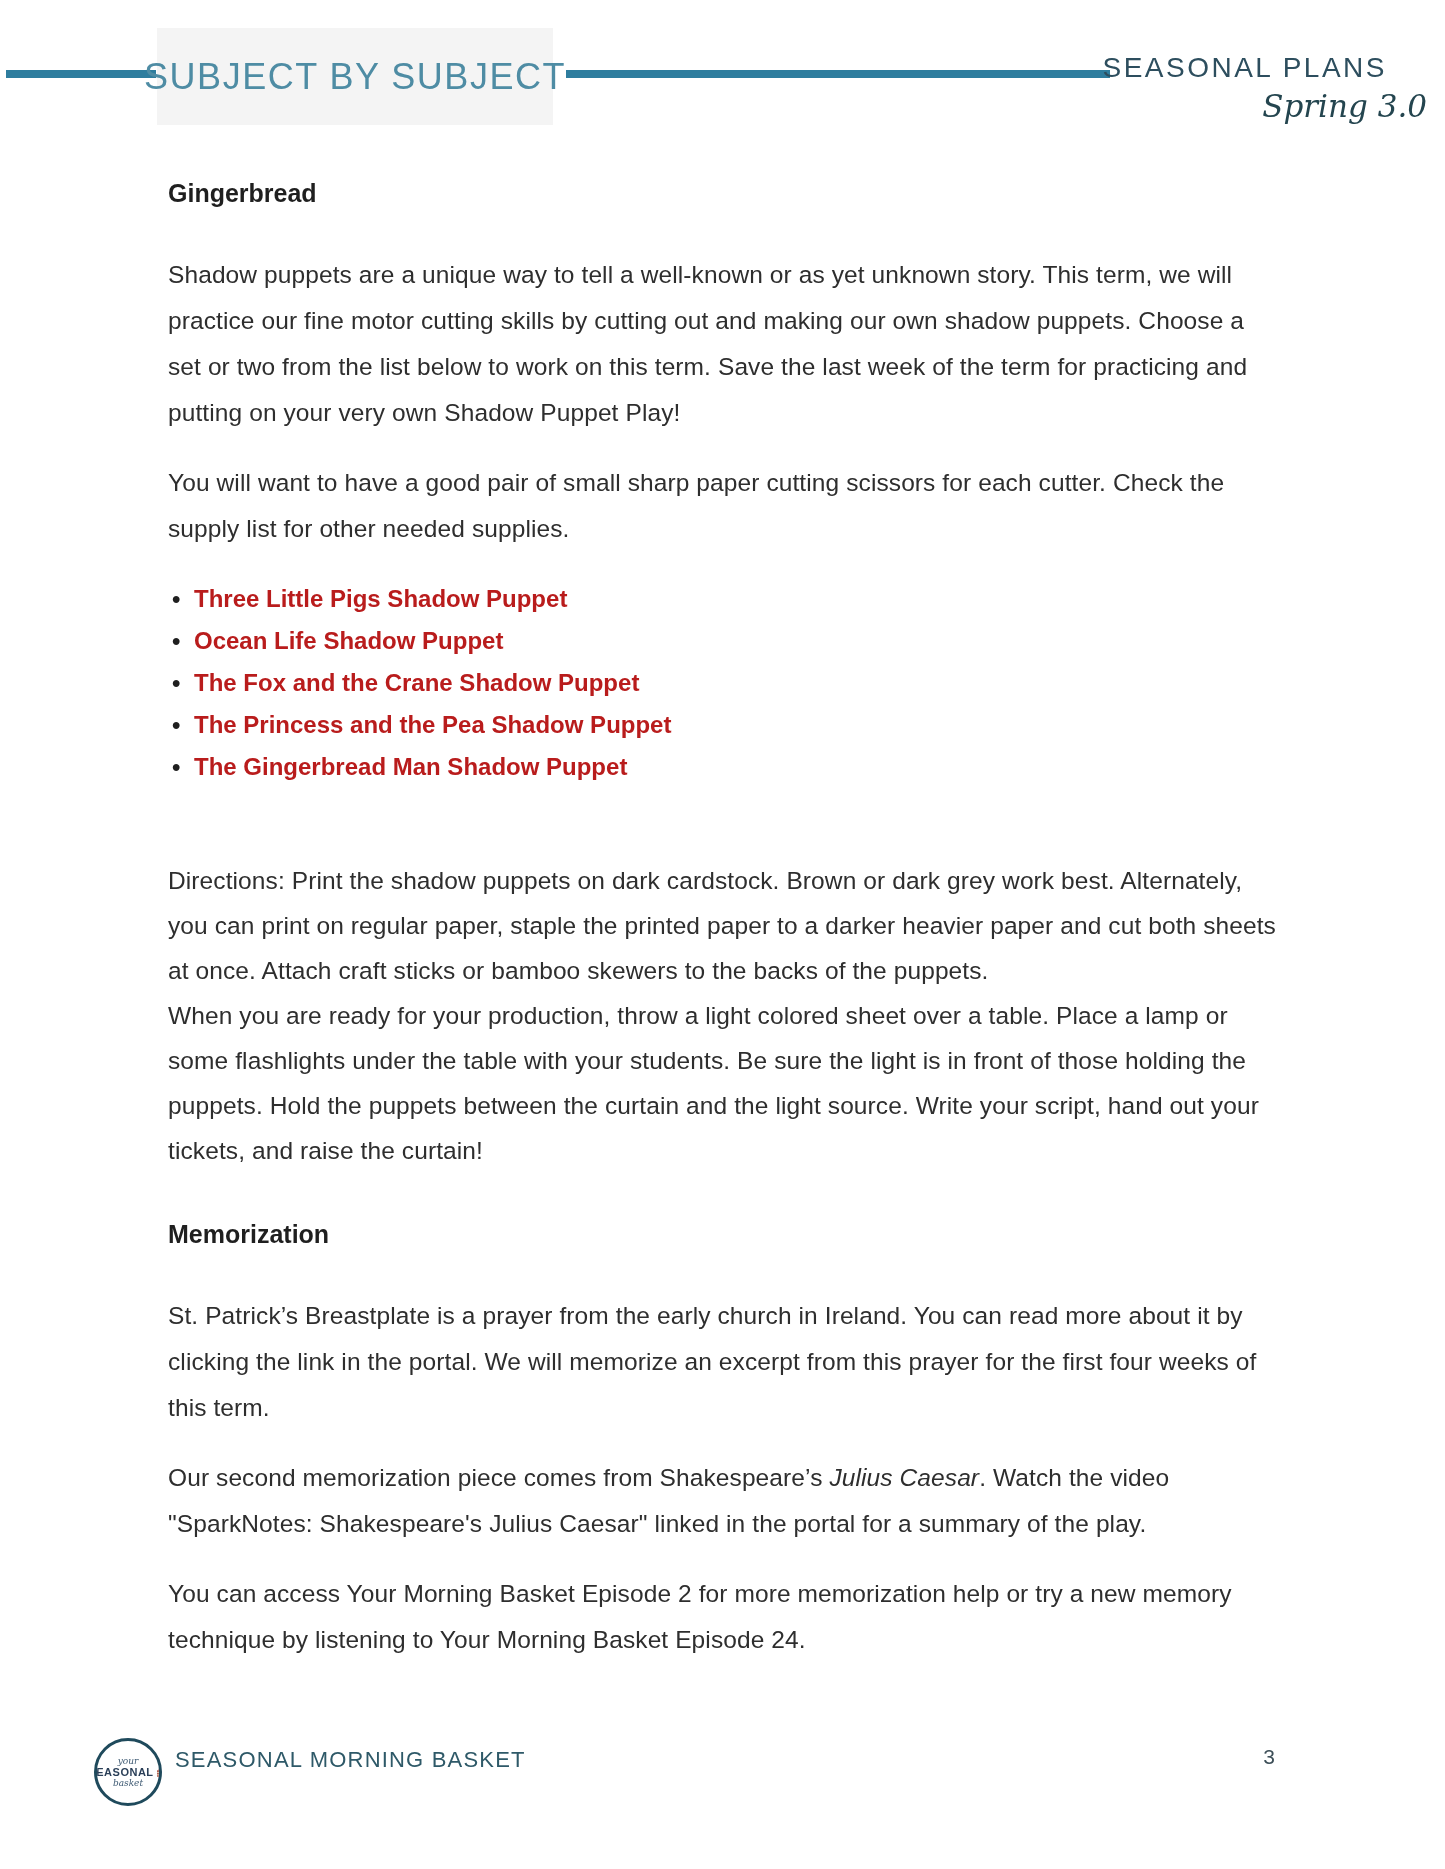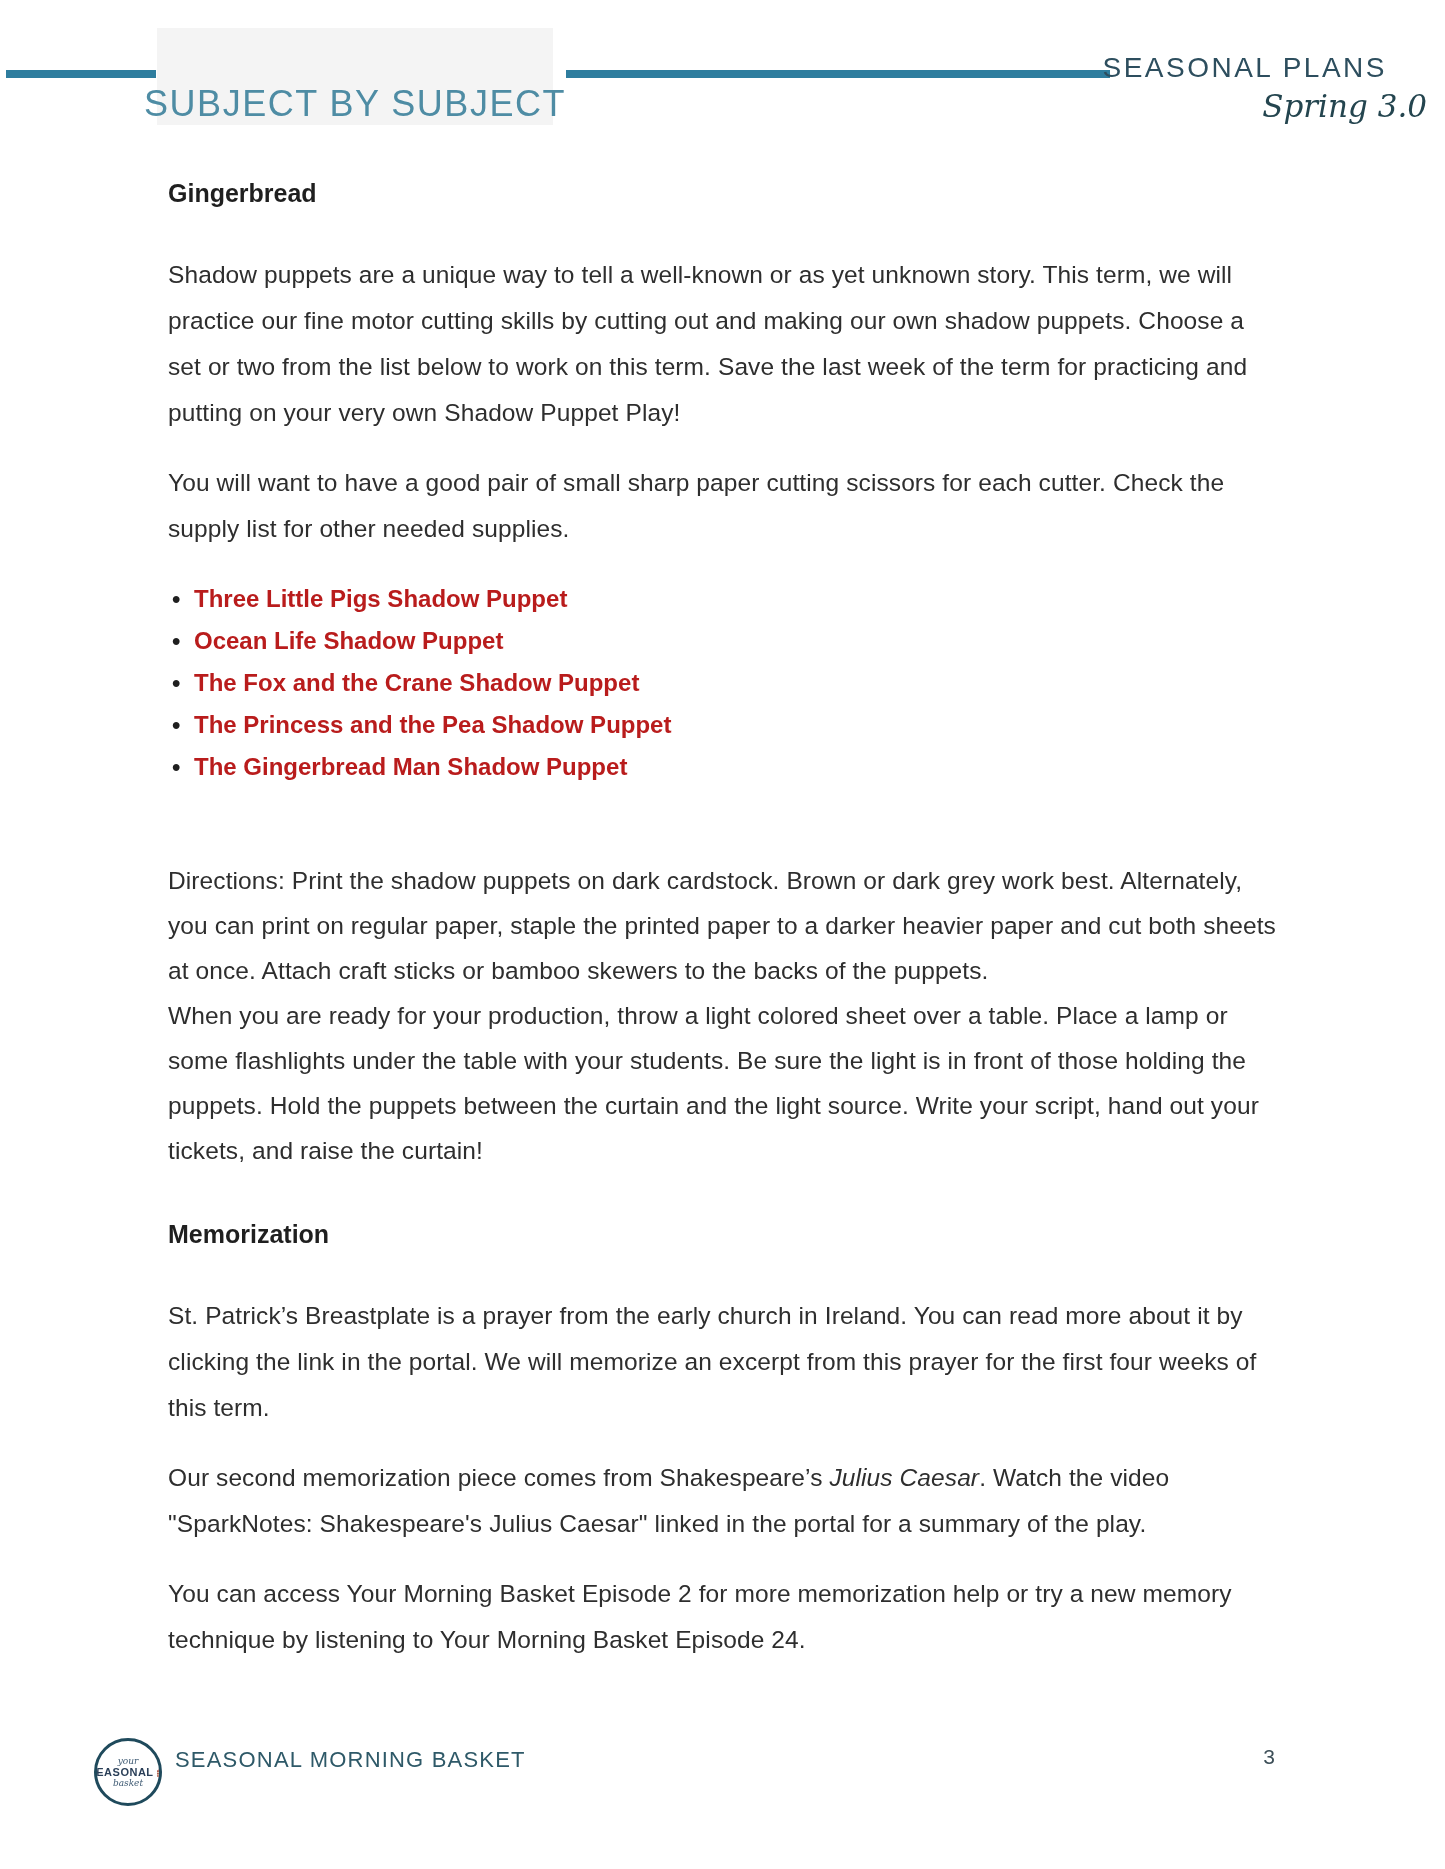--- a/index.html
+++ b/index.html
@@ -27,21 +27,21 @@
   .rule-right { left: 566px; top: 70px; width: 544px; }
 
   .title-box {
     position: absolute;
     left: 157px;
     top: 28px;
     width: 396px;
     height: 97px;
     background: #f4f4f4;
     display: flex;
-    align-items: flex-end;
+    align-items: center;
     justify-content: center;
   }
   .title-box .hdr-title {
     font-size: 36px;
     font-weight: 300;
     letter-spacing: 1.5px;
     color: #4e8ca4;
     white-space: nowrap;
   }
 

